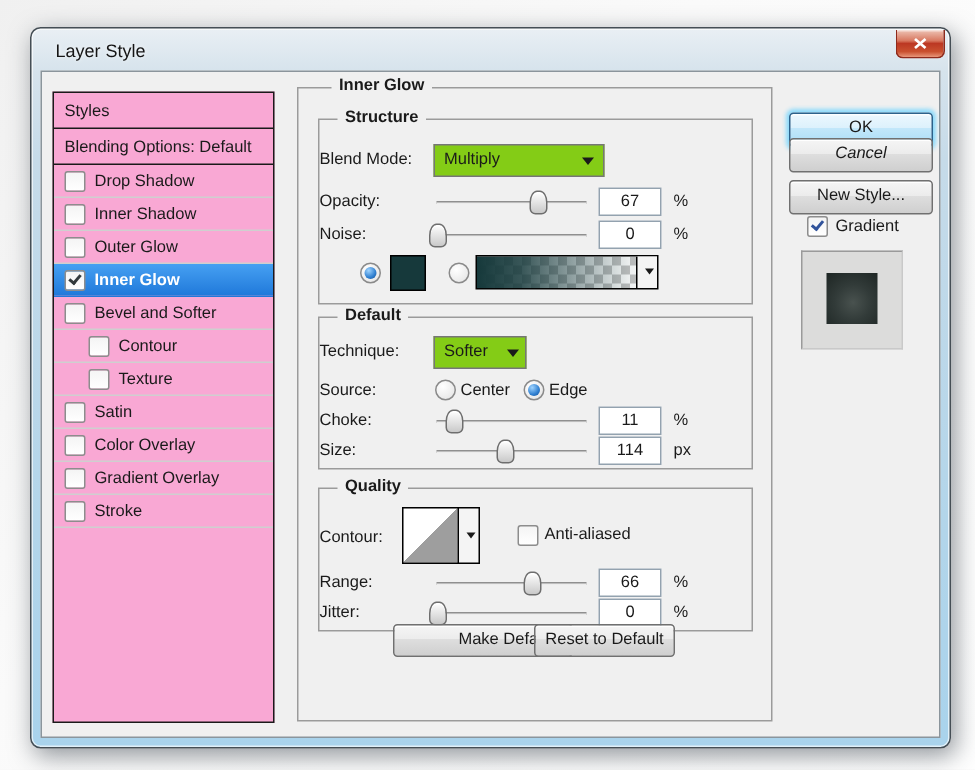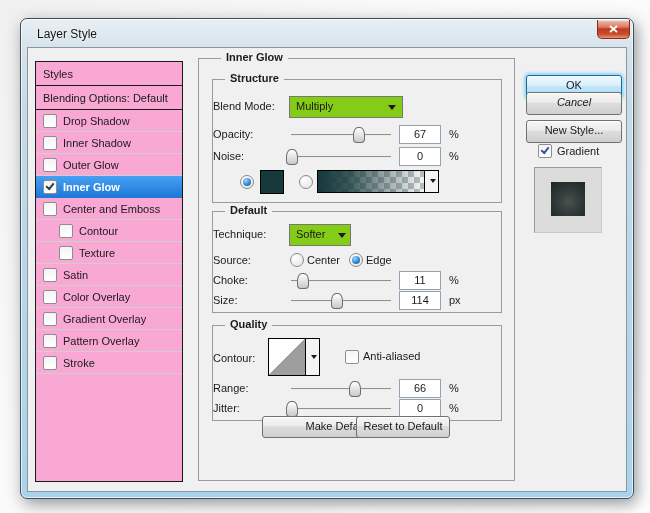--- a/index.html
+++ b/index.html
@@ -116,45 +116,41 @@
       <div class="sb-row">
         <span class="cb"></span>
         <span>Outer Glow</span>
       </div>
       <div class="sb-row sel">
         <span class="cb checked"></span>
         <span>Inner Glow</span>
       </div>
       <div class="sb-row">
         <span class="cb"></span>
-        <span>Center and Emboss</span>
+        <span>Bevel and Softer</span>
       </div>
       <div class="sb-row indent">
         <span class="cb"></span>
         <span>Contour</span>
       </div>
       <div class="sb-row indent">
         <span class="cb"></span>
         <span>Texture</span>
       </div>
       <div class="sb-row">
         <span class="cb"></span>
         <span>Satin</span>
       </div>
       <div class="sb-row">
         <span class="cb"></span>
         <span>Color Overlay</span>
       </div>
       <div class="sb-row">
         <span class="cb"></span>
         <span>Gradient Overlay</span>
-      </div>
-      <div class="sb-row">
-        <span class="cb"></span>
-        <span>Pattern Overlay</span>
       </div>
       <div class="sb-row">
         <span class="cb"></span>
         <span>Stroke</span>
       </div>
     </div>
 
     <div class="main">
       <span class="legend">Inner Glow</span>
 

